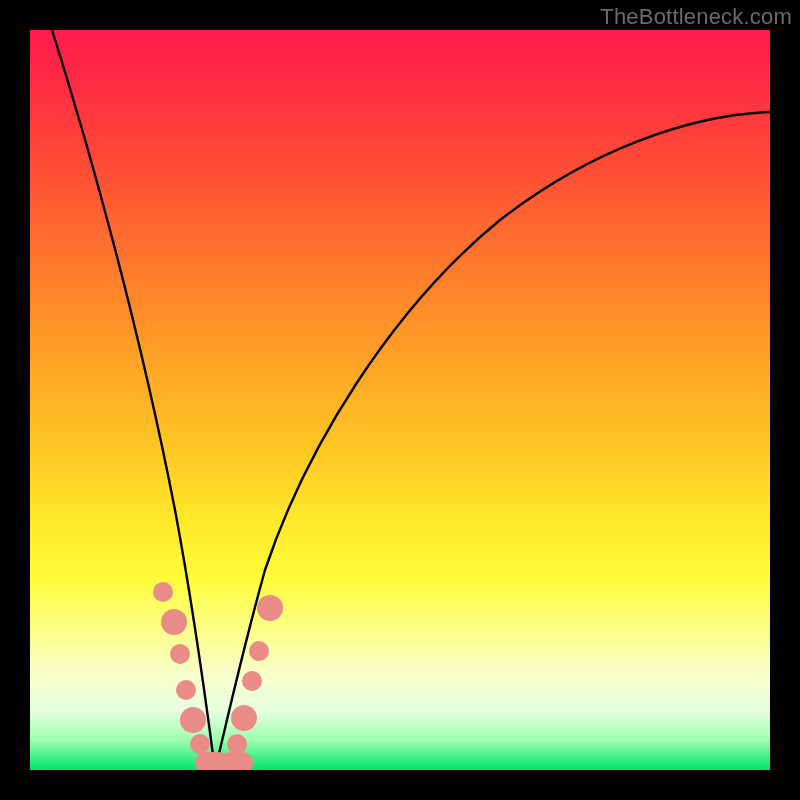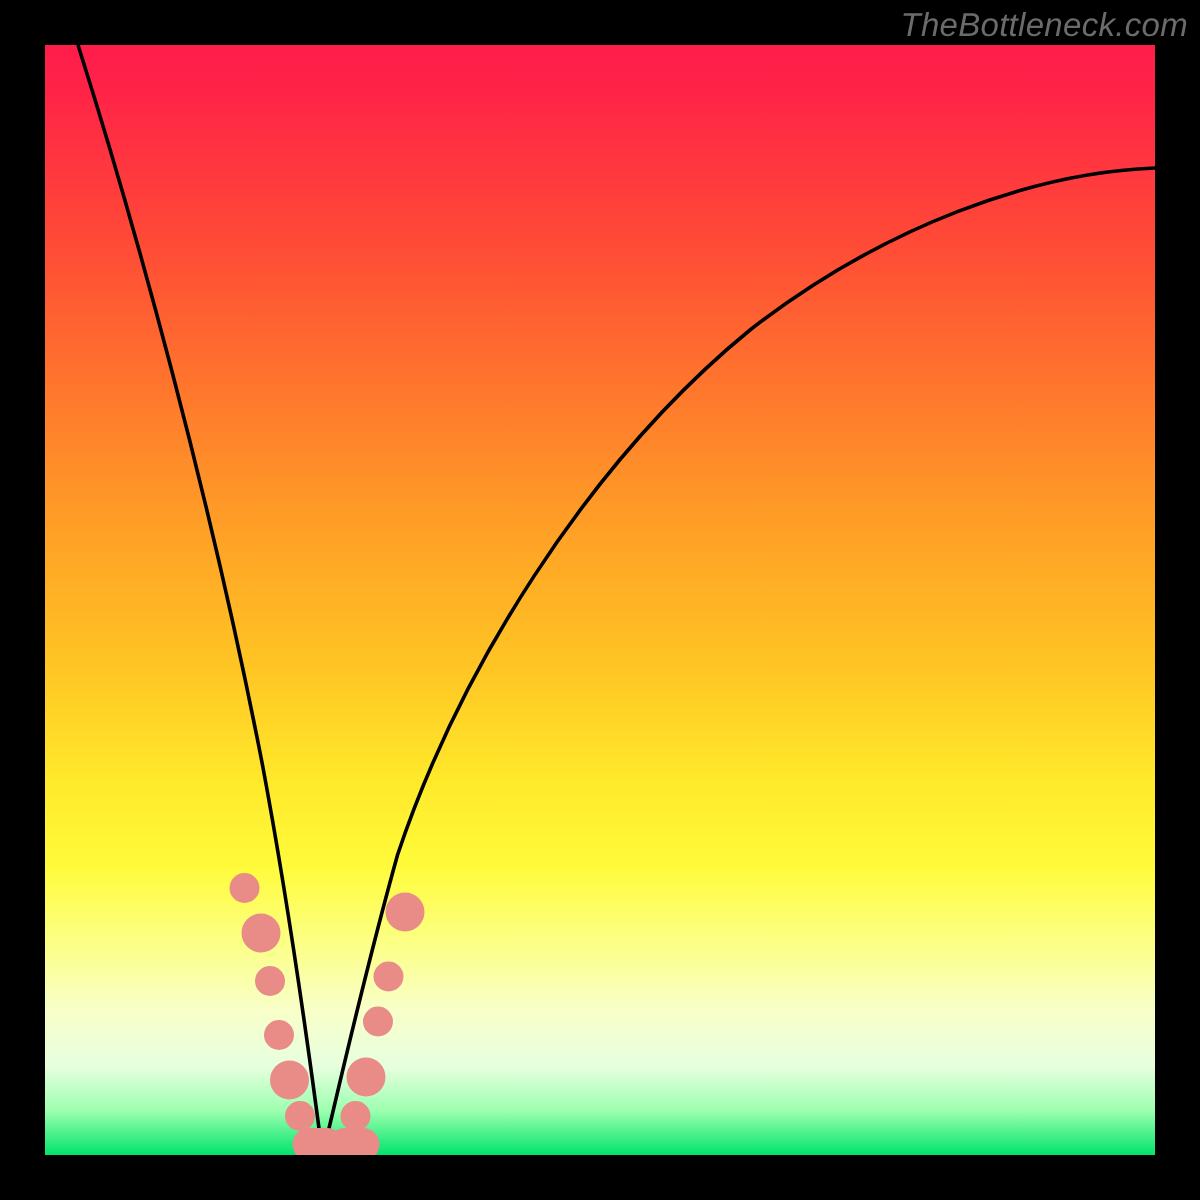--- a/index.html
+++ b/index.html
@@ -69,21 +69,20 @@
     border-radius: 12px;
   }
   .watermark {
     position: absolute;
     top: 4px;
     right: 8px;
     color: #6b6b6b;
     font-size: 22px;
     letter-spacing: 0.2px;
     user-select: none;
-    font-style: italic;
   }
 </style>
 </head>
 <body>
 
 <div class="frame">
 
   <div class="plot">
     <div class="gradient"></div>
 

